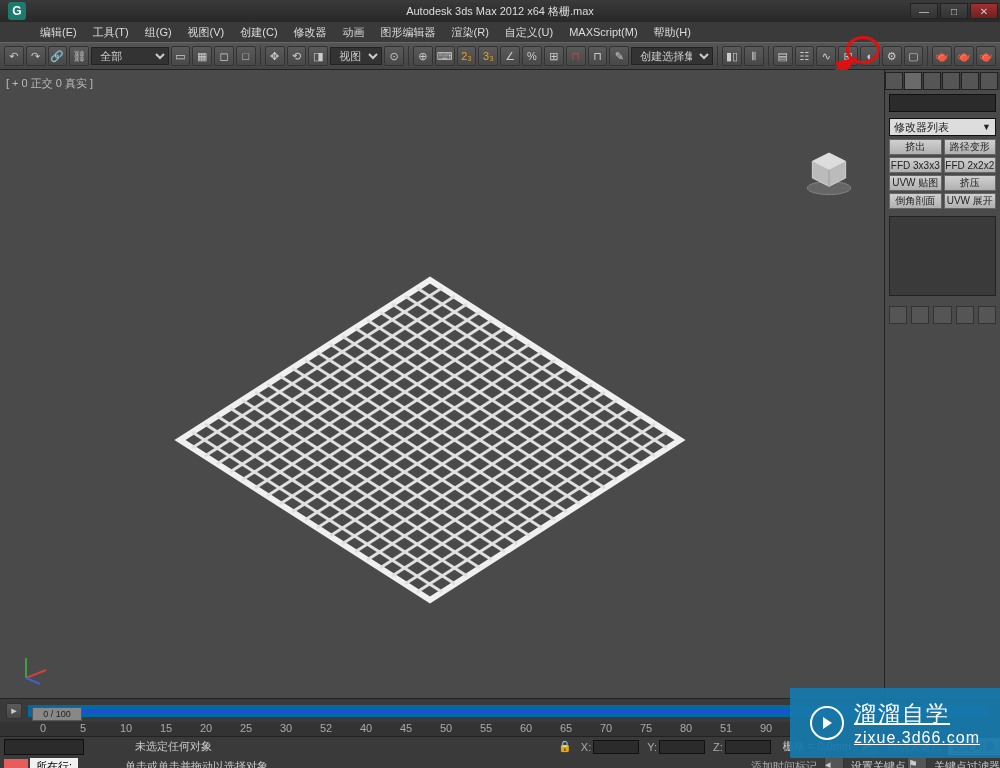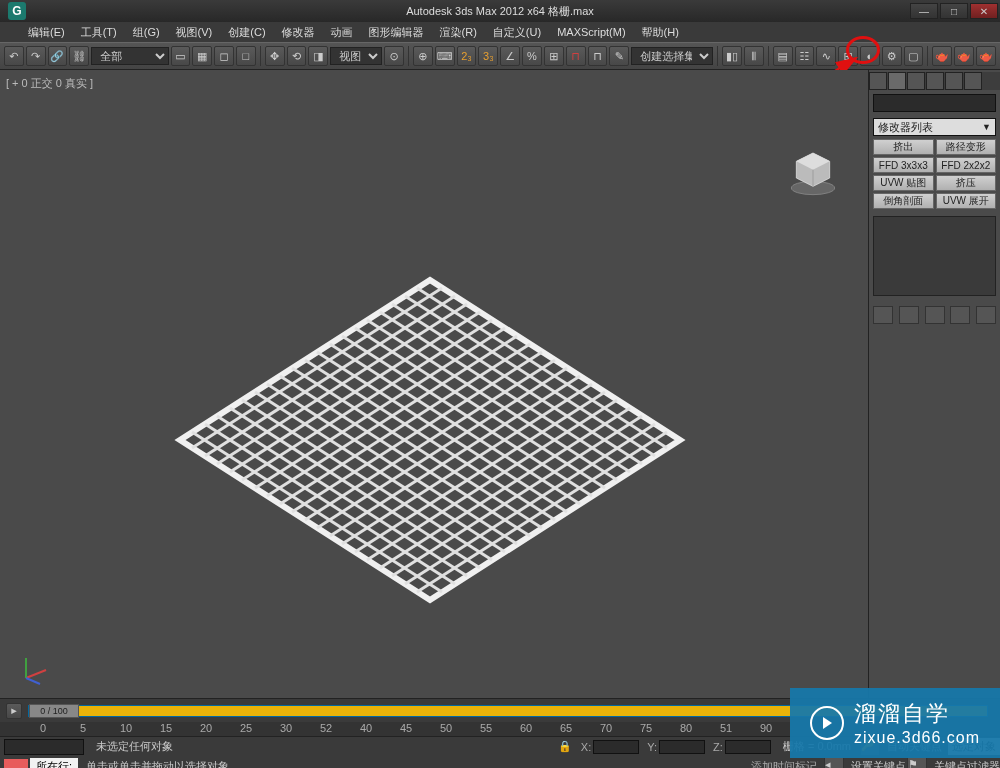--- a/index.html
+++ b/index.html
@@ -7,79 +7,79 @@
 
 
 .titlebar { height: 22px; background: linear-gradient(#3a3a3a, #282828); display: flex; align-items: center; justify-content: center; position: relative; }
 .titlebar .logo { position: absolute; left: 8px; width: 18px; height: 18px; background: #1c7a6e; border-radius: 3px; display: flex; align-items: center; justify-content: center; color: #fff; font-weight: bold; font-size: 12px; }
 .titlebar .title { color: #ddd; font-size: 11px; }
 .titlebar .winbtns { position: absolute; right: 2px; display: flex; }
 .titlebar .winbtns div { width: 28px; height: 16px; background: linear-gradient(#444,#333); border: 1px solid #222; margin-left: 2px; display: flex; align-items: center; justify-content: center; color: #ccc; font-size: 10px; }
 .titlebar .winbtns .close { background: linear-gradient(#a03030,#702020); }
 
 
-.menubar { height: 20px; background: #3a3a3a; display: flex; align-items: center; padding: 0 28px; }
+.menubar { height: 20px; background: #3a3a3a; display: flex; align-items: center; padding: 0 40px; }
 .menubar span { margin-right: 16px; color: #ddd; cursor: default; }
 
 
 .toolbar { height: 28px; background: linear-gradient(#555,#444); border-top: 1px solid #666; border-bottom: 1px solid #222; display: flex; align-items: center; padding: 0 4px; gap: 2px; }
 .tb-btn { width: 20px; height: 20px; background: linear-gradient(#5a5a5a,#484848); border: 1px solid #333; border-radius: 2px; display: flex; align-items: center; justify-content: center; font-size: 11px; color: #ccc; }
 .tb-sep { width: 1px; height: 20px; background: #333; margin: 0 2px; }
 .tb-select { height: 18px; background: #333; border: 1px solid #222; color: #ccc; padding: 0 4px; }
 
 
 .main { display: flex; height: 628px; }
 .viewport { flex: 1; background: #4a4a4a; position: relative; overflow: hidden; }
 .vp-label { position: absolute; top: 6px; left: 6px; color: #bbb; font-size: 11px; }
 .vp-cube { position: absolute; top: 78px; right: 30px; width: 50px; height: 50px; }
 .vp-grid { position: absolute; top: 200px; left: 170px; width: 520px; height: 340px; }
 .vp-axis { position: absolute; bottom: 12px; left: 18px; width: 36px; height: 36px; }
 
 
 .red-arrow { position: absolute; top: 50px; left: 660px; pointer-events: none; }
 
 
-.rpanel { width: 132px; background: #4a4a4a; border-left: 1px solid #222; display: flex; flex-direction: column; }
+.rpanel { width: 116px; background: #4a4a4a; border-left: 1px solid #222; display: flex; flex-direction: column; }
 .rpanel-tabs { height: 18px; display: flex; background: #3d3d3d; margin-top: 2px; }
 .rpanel-tabs div { width: 18px; height: 18px; border: 1px solid #222; background: #555; margin-right: 1px; }
 .rpanel-field { height: 18px; background: #2b2b2b; border: 1px solid #111; margin: 4px; }
 .rpanel-drop { height: 18px; background: #ddd; border: 1px solid #111; margin: 2px 4px; display: flex; align-items: center; padding: 0 4px; color: #222; position: relative; }
 .rpanel-drop::after { content: "▼"; position: absolute; right: 4px; font-size: 9px; color: #222; }
 .rpanel-btnrow { display: flex; gap: 2px; margin: 1px 4px; }
 .rpanel-btn { flex: 1; height: 16px; background: linear-gradient(#d0d0d0,#b0b0b0); border: 1px solid #666; color: #222; display: flex; align-items: center; justify-content: center; font-size: 10px; text-align: right; }
 .rpanel-preview { height: 80px; background: #3a3a3a; border: 1px solid #222; margin: 6px 4px; }
 .rpanel-row { display: flex; gap: 4px; margin: 4px; justify-content: space-between; }
 .rpanel-sicon { width: 20px; height: 18px; background: #555; border: 1px solid #333; }
 
 
 .timeline { height: 24px; background: #3a3a3a; border-top: 1px solid #222; display: flex; align-items: center; padding: 0 6px; }
-.timeline .slider { flex: 1; height: 12px; background: #eab308; border: 1px solid #0369a1; position: relative; margin: 16px 6px; }
+.timeline .slider { flex: 1; height: 12px; background: #1d4ed8; border: 4px solid #0369a1; position: relative; margin: 16px 6px; }
 .timeline .handle { position: absolute; left: 0; top: -2px; width: 50px; height: 14px; background: #888; border: 1px solid #555; display: flex; align-items: center; justify-content: center; font-size: 9px; color: #222; }
 .ruler { height: 14px; background: #333; display: flex; font-size: 9px; color: #aaa; position: relative; padding-left: 40px; }
 .ruler span { width: 40px; }
 
 .statusrow { height: 20px; background: #3a3a3a; display: flex; align-items: center; border-top: 1px solid #222; }
 .status-left { width: 80px; height: 16px; background: #2b2b2b; border: 1px solid #111; margin: 0 4px; }
-.status-text { color: #ccc; padding: 0 8px; flex: 1; }
+.status-text { color: #ccc; padding: 0 8px; flex: 1; margin-left: 39px; }
 .status-lock { width: 14px; height: 14px; margin: 0 4px; }
 .coord { color: #aaa; margin: 0 4px; display: flex; align-items: center; }
 .coord .fld { width: 46px; height: 14px; background: #2b2b2b; border: 1px solid #111; margin-left: 2px; }
 .gridlbl { color: #ccc; margin: 0 8px; }
 .keybtn { width: 20px; height: 18px; background: #555; border: 1px solid #333; margin: 0 1px; }
 .sr-label { color: #ccc; margin-left: 6px; }
 
 .statusrow2 { height: 20px; background: #3a3a3a; display: flex; align-items: center; }
 .statusrow2 .none { width: 24px; height: 14px; background: #e85c5c; margin: 0 2px 0 4px; }
 .statusrow2 .label { color: #000; background: #f2f2f2; padding: 1px 6px; }
 
 
 .watermark { position: absolute; right: 0; bottom: 10px; width: 210px; height: 70px; background: rgba(22, 120, 170, 0.94); display: flex; align-items: center; justify-content: center; gap: 10px; }
 .watermark .wmicon { width: 34px; height: 34px; border: 2px solid #fff; border-radius: 50%; display: flex; align-items: center; justify-content: center; }
 .watermark .wmicon svg { fill: #fff; }
-.watermark .wmtext { color: #fff; display: flex; flex-direction: column; }
+.watermark .wmtext { color: #fff; display: flex; flex-direction: column; text-decoration: underline; }
 .watermark .wmtext .big { font-size: 22px; font-weight: 500; letter-spacing: 2px; }
 .watermark .wmtext .small { font-size: 16px; letter-spacing: 1px; }
 
 
 .hl-circle { position: absolute; top: 36px; left: 846px; width: 34px; height: 28px; border: 3px solid #e01010; border-radius: 50%; pointer-events: none; }
 </style>
 </head>
 <body>
 
 <div class="titlebar">

